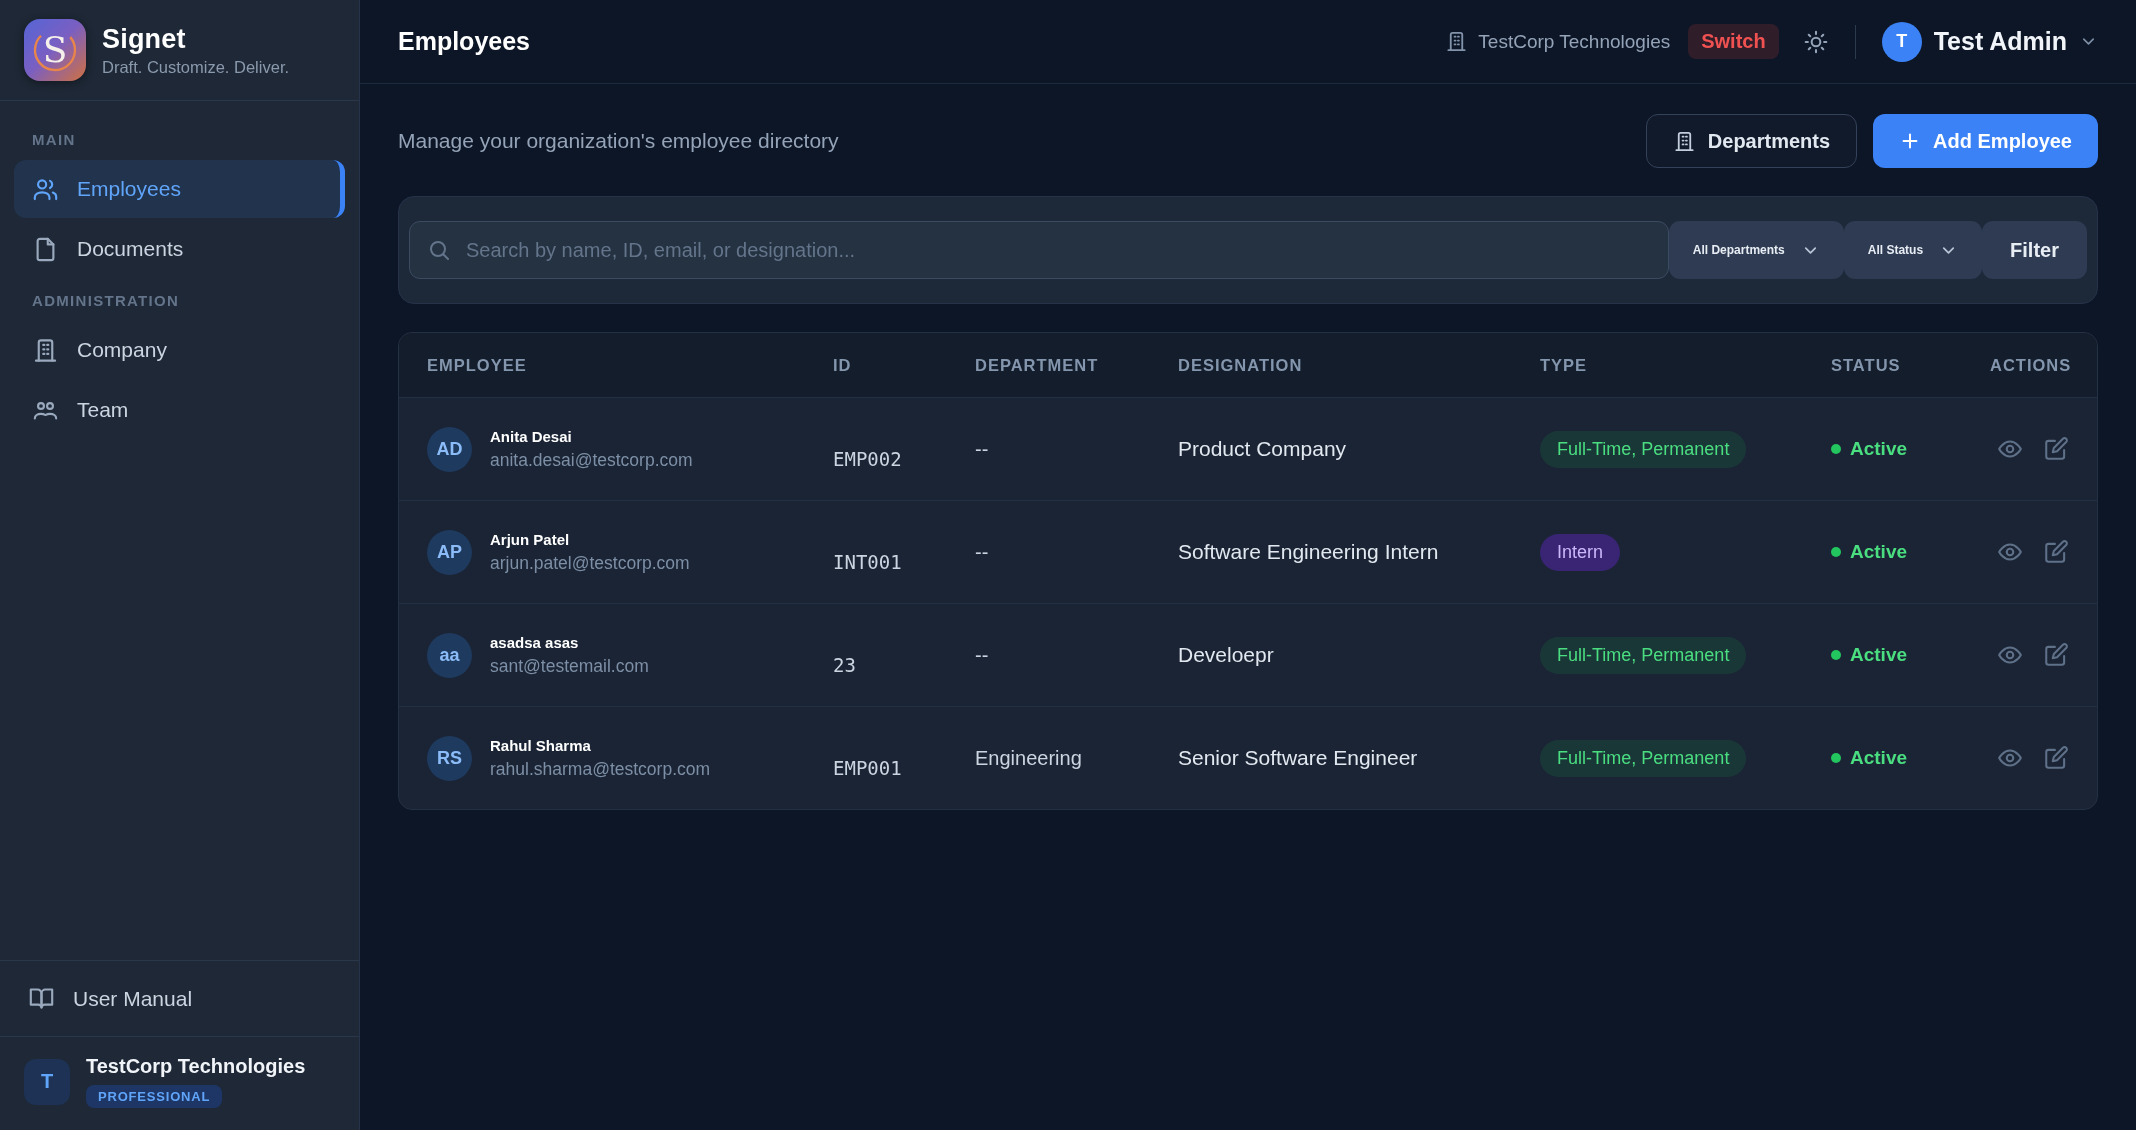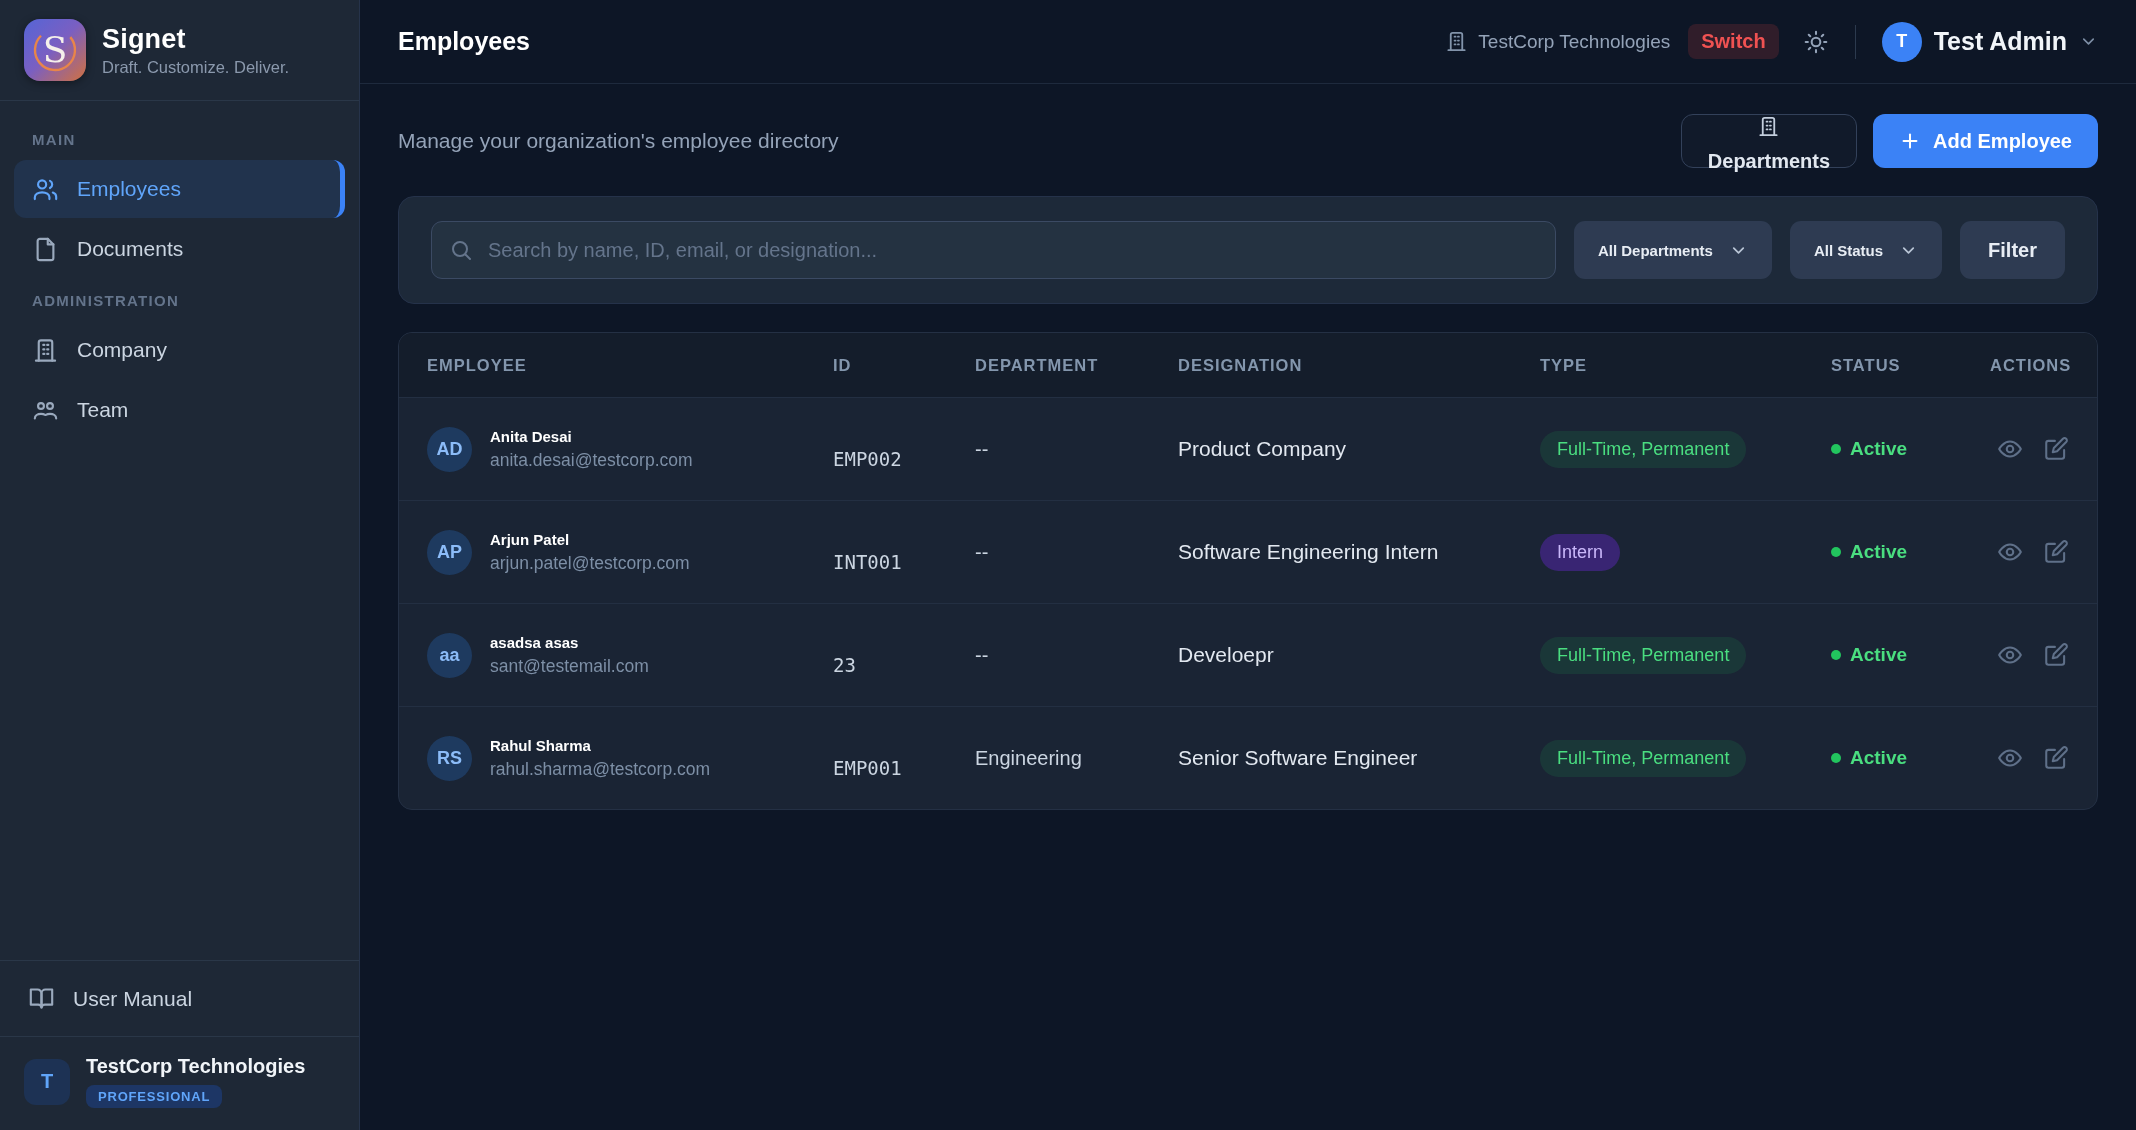--- a/index.html
+++ b/index.html
@@ -116,48 +116,47 @@
   .subheader-actions { display:flex; gap:16px; }
   .btn {
     display:flex; align-items:center; gap:12px;
     height:54px; padding: 0 26px; border-radius:12px;
     font-size:20px; font-weight:bold; cursor:pointer; border:none;
     font-family:"Liberation Sans", sans-serif;
   }
   .btn-outline {
     background: rgba(255,255,255,.02); color:#e2e8f0;
     border: 1px solid #33415a;
-    flex-direction: column;
   }
   .btn-outline .icon { width:23px; height:23px; color:#c3cedd; }
   .btn-primary { background:#3b82f6; color:#ffffff; }
   .btn-primary .icon { width:22px; height:22px; color:#fff; }
 
   
   .filter-card {
     background:#1d2939; border:1px solid #25324a; border-radius:16px;
-    padding: 24px 32px; display:flex; gap:18px; align-items:center;
+    padding: 24px 10px; display:flex; align-items:center;
   }
   .search-wrap { flex:1; position:relative; }
   .search-wrap .icon {
     position:absolute; left:18px; top:50%; transform:translateY(-50%);
     width:24px; height:24px; color:#64748b;
   }
   .search-input {
     width:100%; height:58px; border-radius:11px;
     background: rgba(148,163,184,.07);
     border: 1px solid #3b4a63;
     color:#e2e8f0; font-size:20px; padding: 0 20px 0 56px;
     font-family:"Liberation Sans", sans-serif; outline:none;
   }
   .search-input::placeholder { color:#64748b; }
   .select-chip {
     display:flex; align-items:center; gap:16px;
     height:58px; padding: 0 24px; border-radius:11px;
-    background:#2e3b52; color:#e8edf4; font-size:15px; font-weight:bold;
+    background:#2e3b52; color:#e8edf4; font-size:12px; font-weight:bold;
     cursor:pointer; white-space:nowrap;
   }
   .select-chip .chev { color:#b9c5d6; }
   .filter-btn {
     height:58px; padding:0 28px; border-radius:11px;
     background:#2e3b52; color:#e8edf4; font-size:20px; font-weight:bold;
     border:none; cursor:pointer; font-family:"Liberation Sans", sans-serif;
   }
 
   

